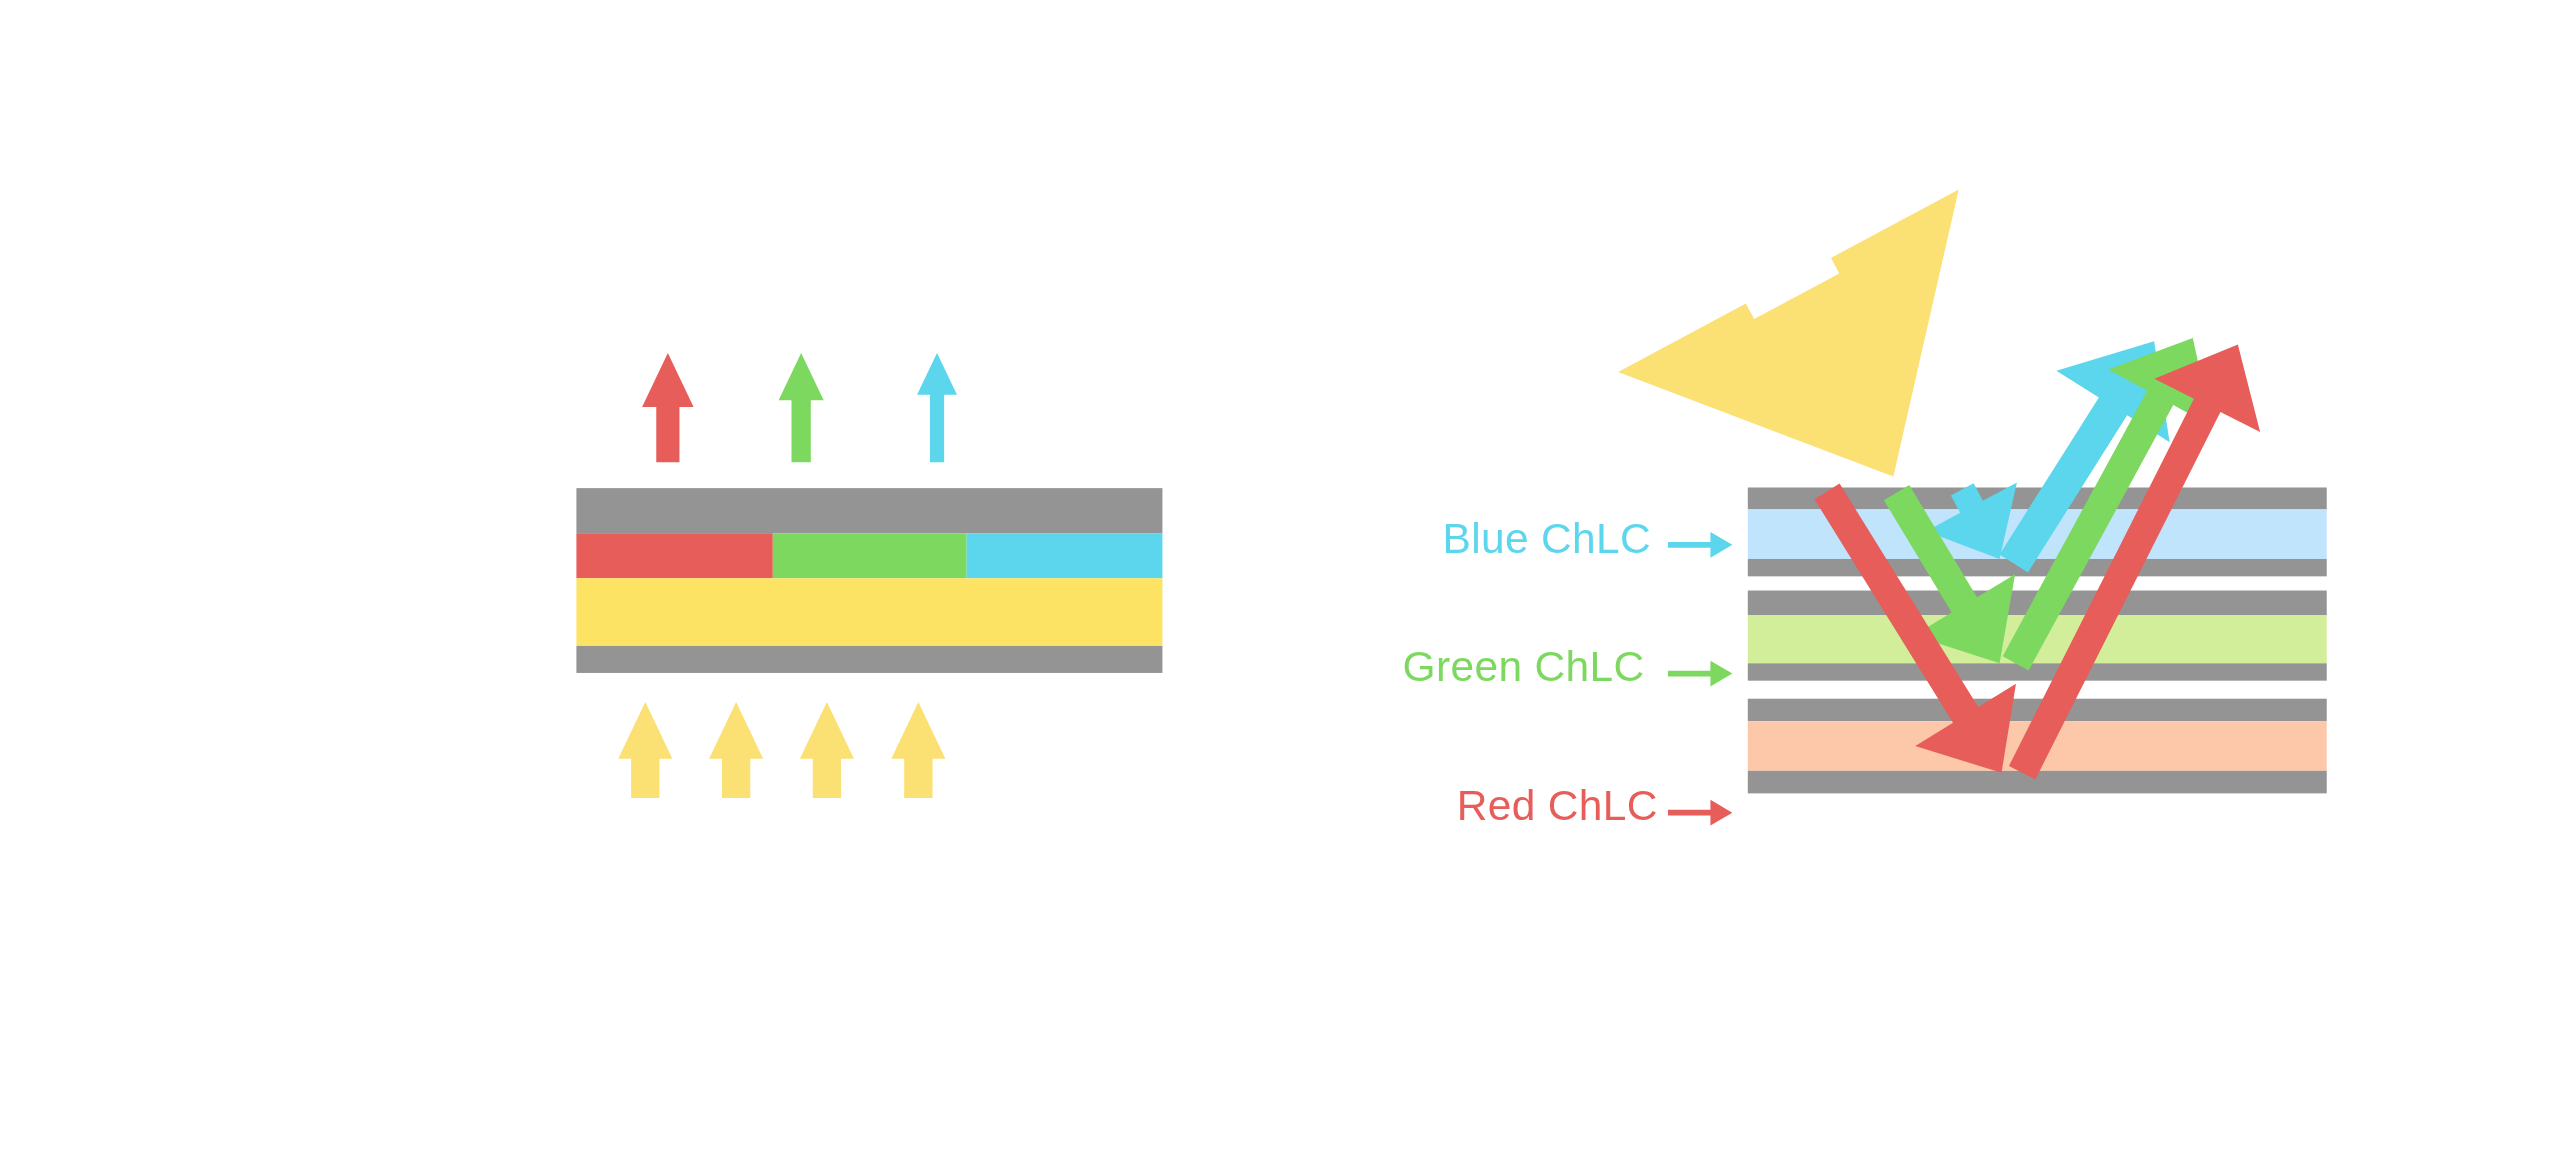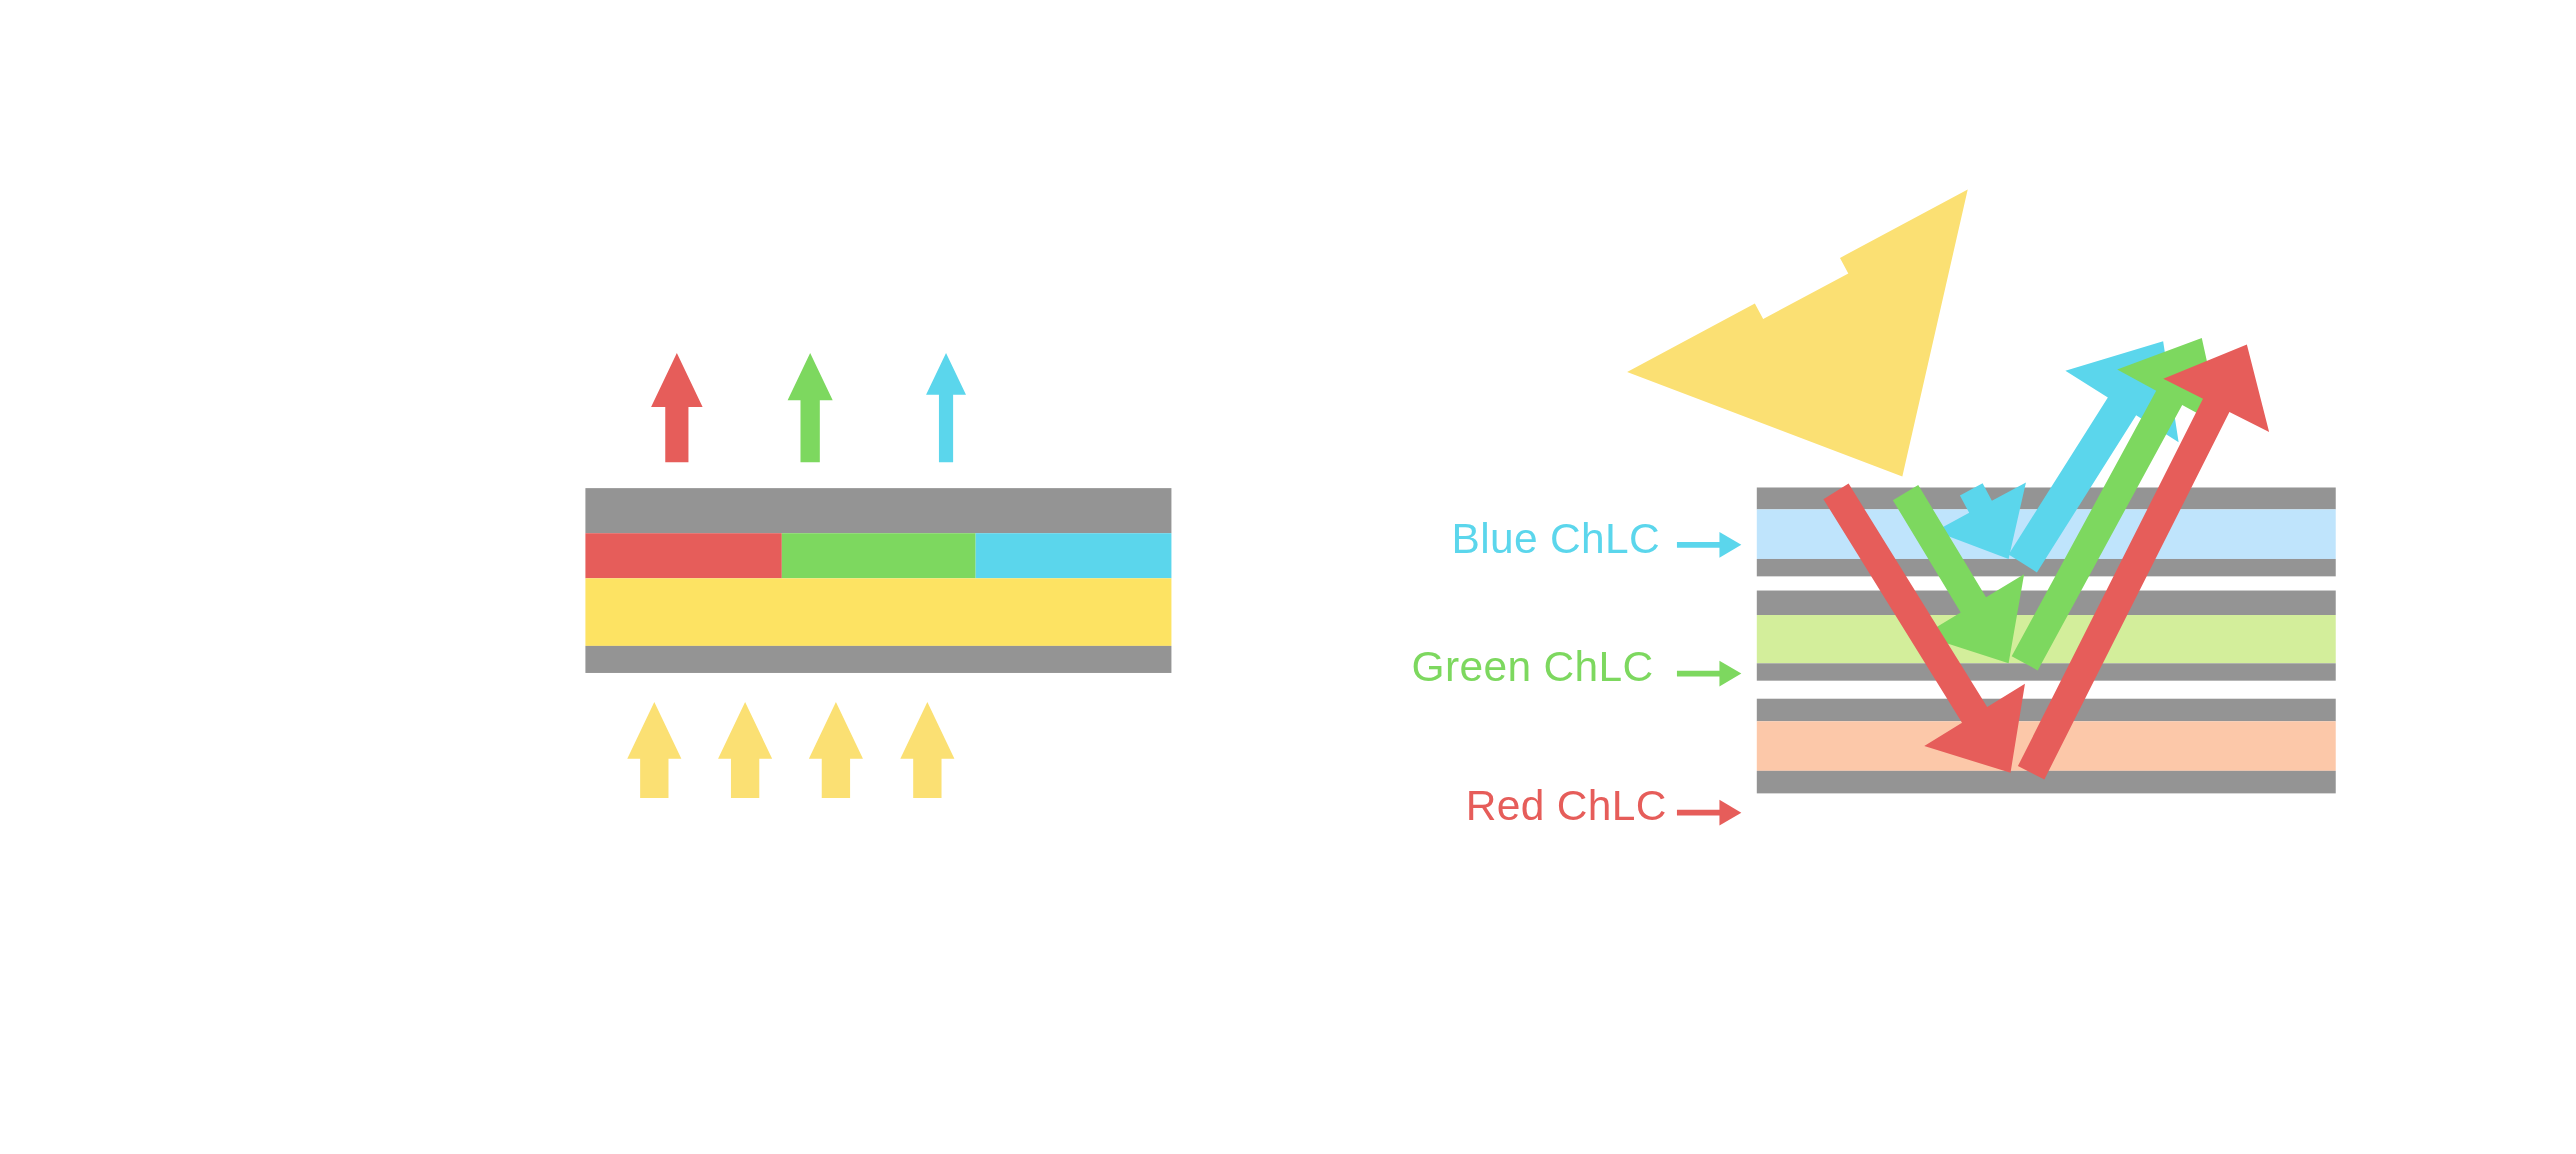--- a/index.html
+++ b/index.html
@@ -1,18 +1,18 @@
 <!DOCTYPE html>
 <html style="font-size:10.3px"><head>
 <meta charset="utf-8">
 <style>
   html,body{margin:0;padding:0;background:#ffffff;}
   body{width:2576px;height:1154px;overflow:hidden;
        font-family:"Liberation Sans",sans-serif;}
-  #stage{position:relative;width:2430px;height:1154px;background:#fff;padding-left:9px;}
+  #stage{position:relative;width:2430px;height:1154px;background:#fff;}
   svg{display:block;}
   .lbl{font-family:"Liberation Sans",sans-serif;font-size:66px;letter-spacing:0.5px;}
 </style>
 </head>
 <body>
 
 <div id="stage">
   <svg id="svg" width="2576" height="1154" viewBox="0 0 4000 1792" xmlns="http://www.w3.org/2000/svg">
       <g></g>
       <rect x="895" y="758" width="910" height="70" fill="#949494"></rect>

